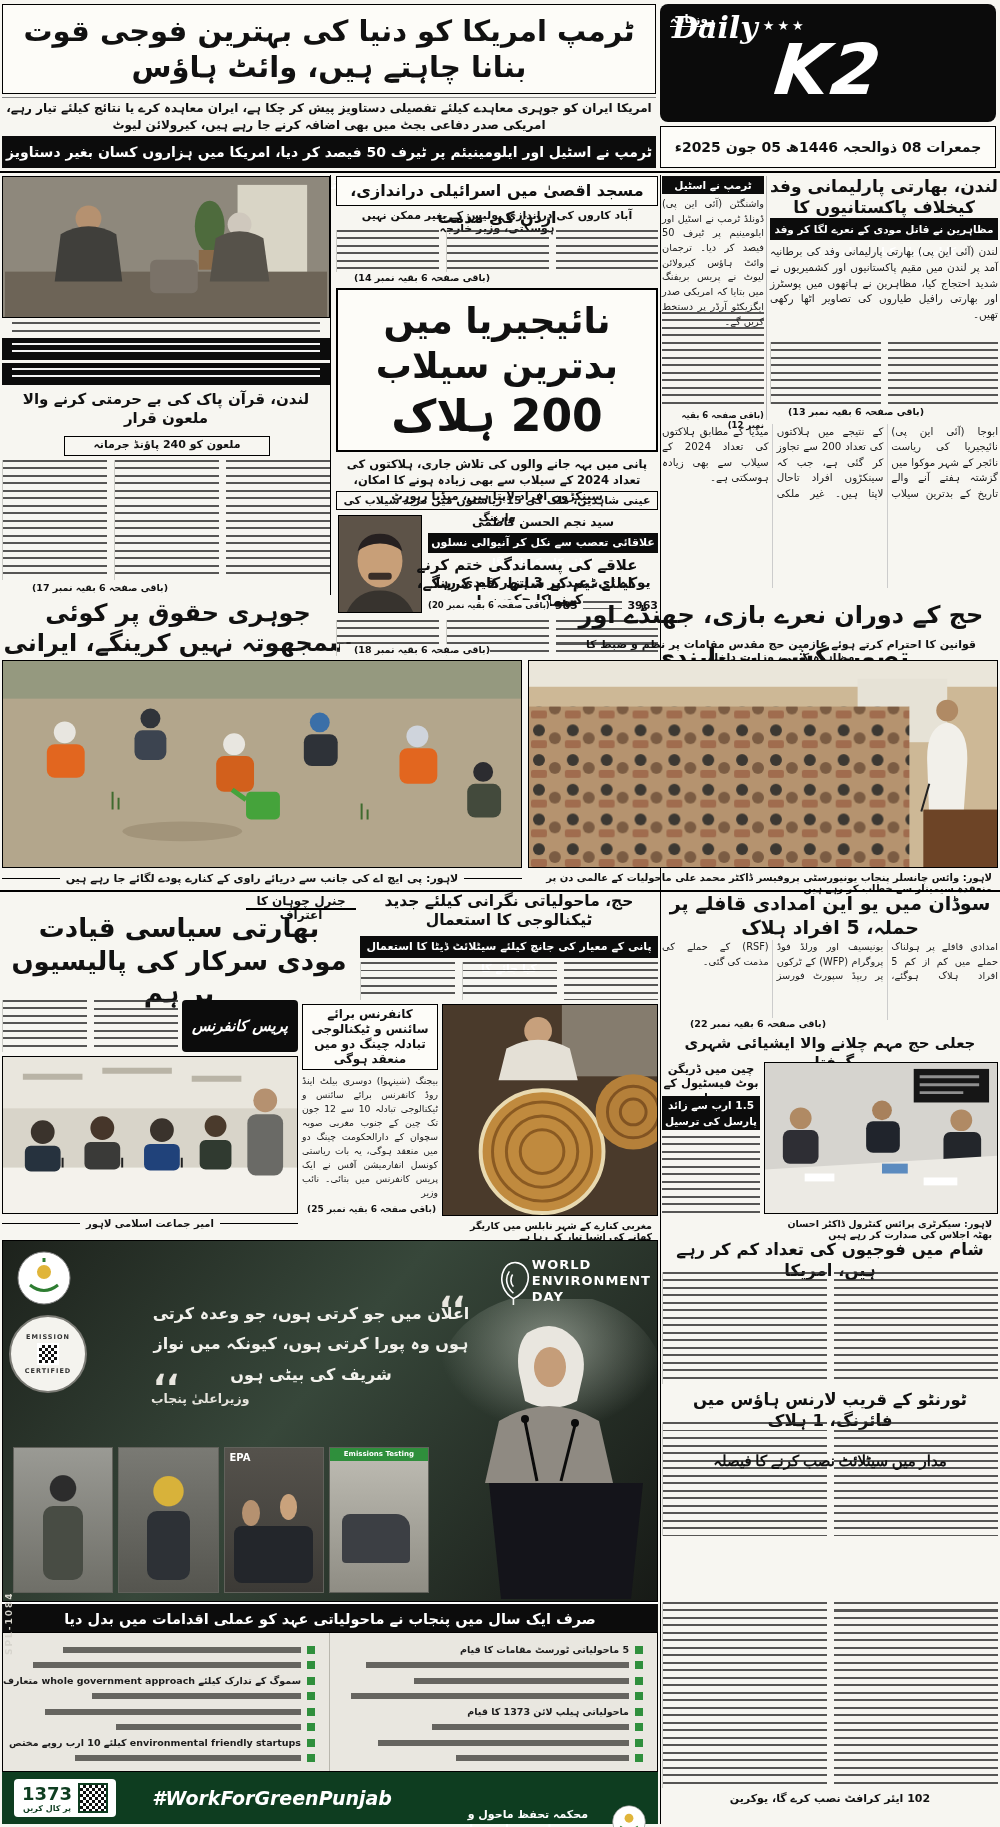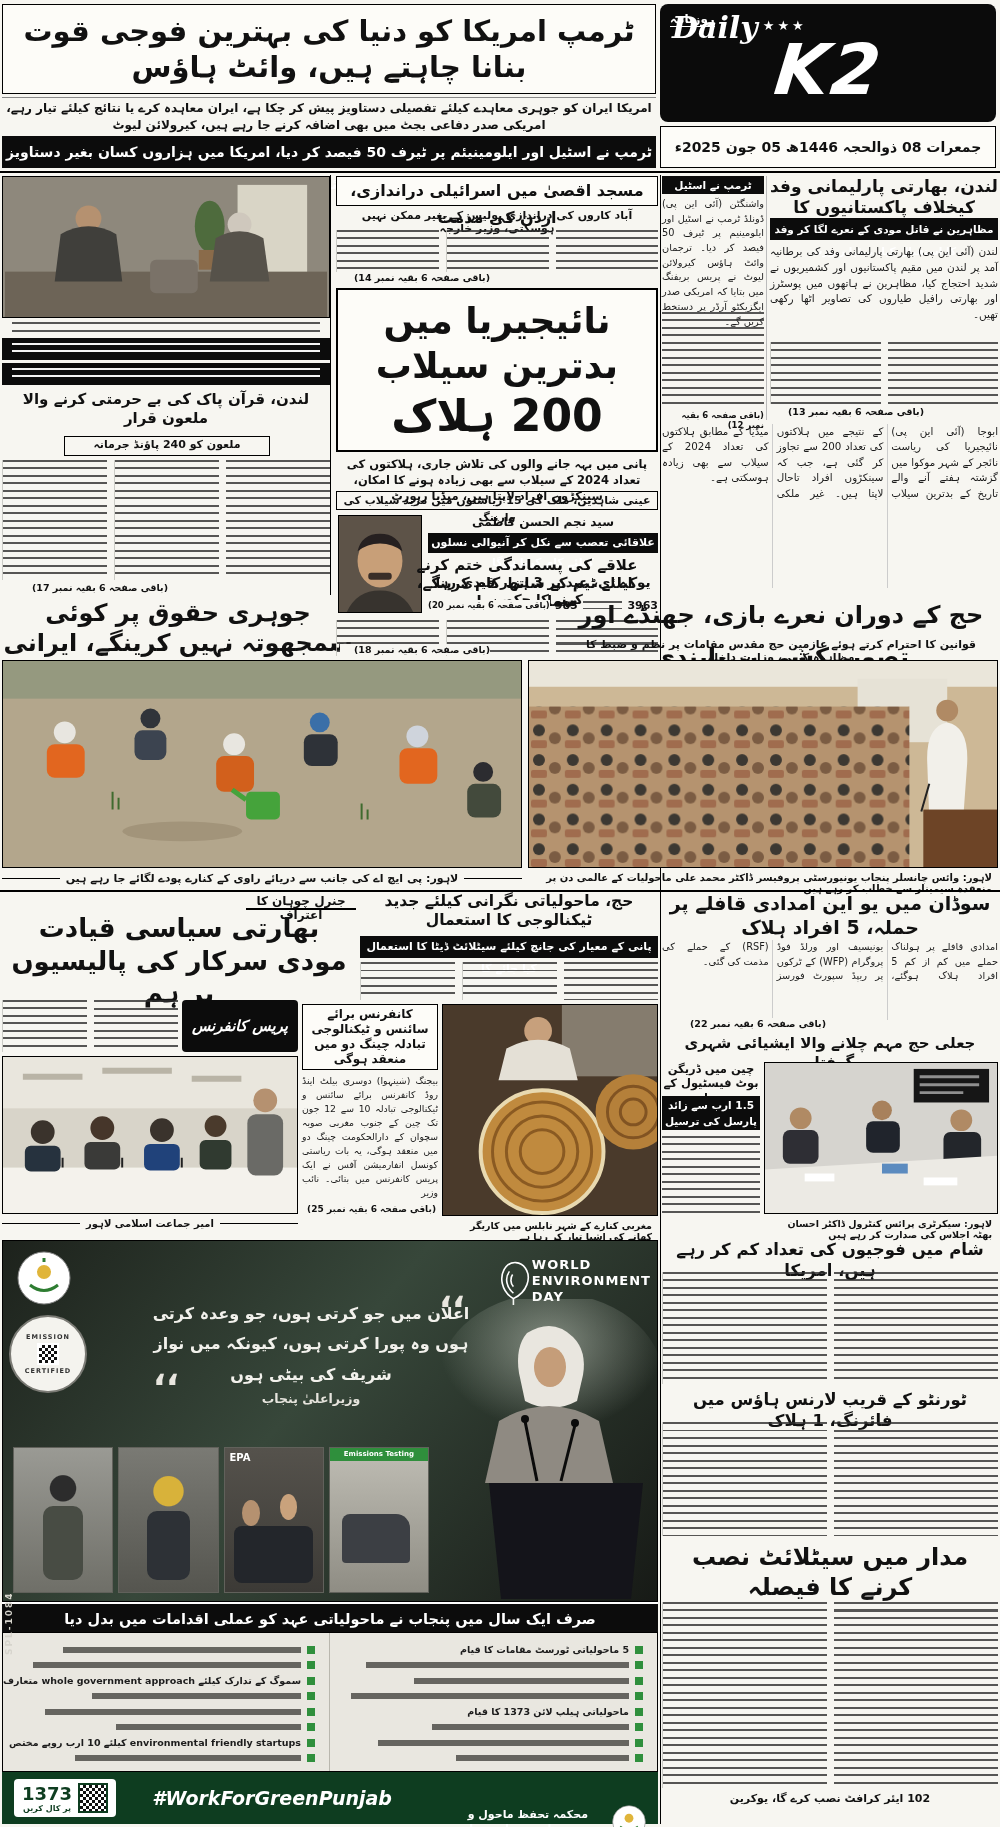--- a/index.html
+++ b/index.html
@@ -315,21 +315,21 @@
   <div class="abs hl" style="left:662px;top:1240px;width:336px;height:28px;font-size:16.5px;">شام میں فوجیوں کی تعداد کم کر رہے ہیں، امریکا</div>
   <div class="abs cols" style="left:662px;top:1272px;width:336px;height:112px;">
     <div class="greek"></div>
       <div class="greek"></div>
   </div>
   <div class="abs hl" style="left:662px;top:1390px;width:336px;height:28px;font-size:16.5px;">ٹورنٹو کے قریب لارنس ہاؤس میں فائرنگ، 1 ہلاک</div>
   <div class="abs cols" style="left:662px;top:1422px;width:336px;height:114px;">
     <div class="greek"></div>
       <div class="greek"></div>
   </div>
-  <div class="abs hl" style="left:662px;top:1542px;width:336px;height:56px;font-size:24px;">مدار میں سیٹلائٹ نصب کرنے کا فیصلہ</div>
+  <div class="abs hl" style="left:662px;top:1452px;width:336px;height:56px;font-size:15px;font-family:Liberation Serif, serif;">مدار میں سیٹلائٹ نصب کرنے کا فیصلہ</div>
   <div class="abs cols" style="left:662px;top:1602px;width:336px;height:186px;">
     <div class="greek"></div>
       <div class="greek"></div>
   </div>
   <div class="abs deck" style="left:662px;top:1792px;width:336px;height:16px;font-size:11px;">102 ایئر کرافٹ نصب کرے گا، یوکرین</div>
 
   <div class="abs ad-main" style="left:2px;top:1240px;width:656px;height:362px;">
     <div class="abs" style="left:14px;top:10px;">
       <svg width="54" height="54" viewBox="0 0 54 54">
         <circle cx="27" cy="27" r="26" fill="#fff" stroke="#888"></circle>
@@ -354,21 +354,21 @@
       </svg>
       <div class="wed-txt">
         <div>WORLD</div>
         <div>ENVIRONMENT</div>
         <div>DAY</div>
       </div>
     </div>
     <div class="abs quote-g" style="left:436px;top:44px;">،،</div>
     <div class="abs" style="left:148px;top:58px;width:320px;color:#f2f1ec;font-size:16px;font-weight:800;text-align:center;line-height:1.9;">اعلان میں جو کرتی ہوں، جو وعدہ کرتی ہوں وہ پورا کرتی ہوں، کیونکہ میں نواز شریف کی بیٹی ہوں</div>
     <div class="abs quote-g" style="left:150px;top:122px;">،،</div>
-    <div class="abs" style="left:148px;top:150px;width:320px;text-align:center;color:#e6e4dd;font-size:12.5px;font-weight:bold;">وزیراعلیٰ پنجاب</div>
+    <div class="abs" style="left:148px;top:150px;width:320px;text-align:left;color:#e6e4dd;font-size:12.5px;font-weight:bold;">وزیراعلیٰ پنجاب</div>
     <div class="abs" style="left:430px;top:58px;width:226px;height:300px;">
       <svg viewBox="0 0 226 300" width="226" height="300">
         <defs>
           <radialGradient id="glow" cx="50%" cy="30%">
             <stop offset="0" stop-color="#d8dfd2" stop-opacity=".5"></stop>
             <stop offset="1" stop-color="#d8dfd2" stop-opacity="0"></stop>
           </radialGradient>
         </defs>
         <ellipse cx="118" cy="80" rx="112" ry="86" fill="url(#glow)"></ellipse>
         <path d="M94 34 q26 -16 46 4 q14 14 10 38 l-6 26 q-26 14 -52 0 l-6 -28 q-4 -26 8 -40" fill="#e9e6df"></path>

